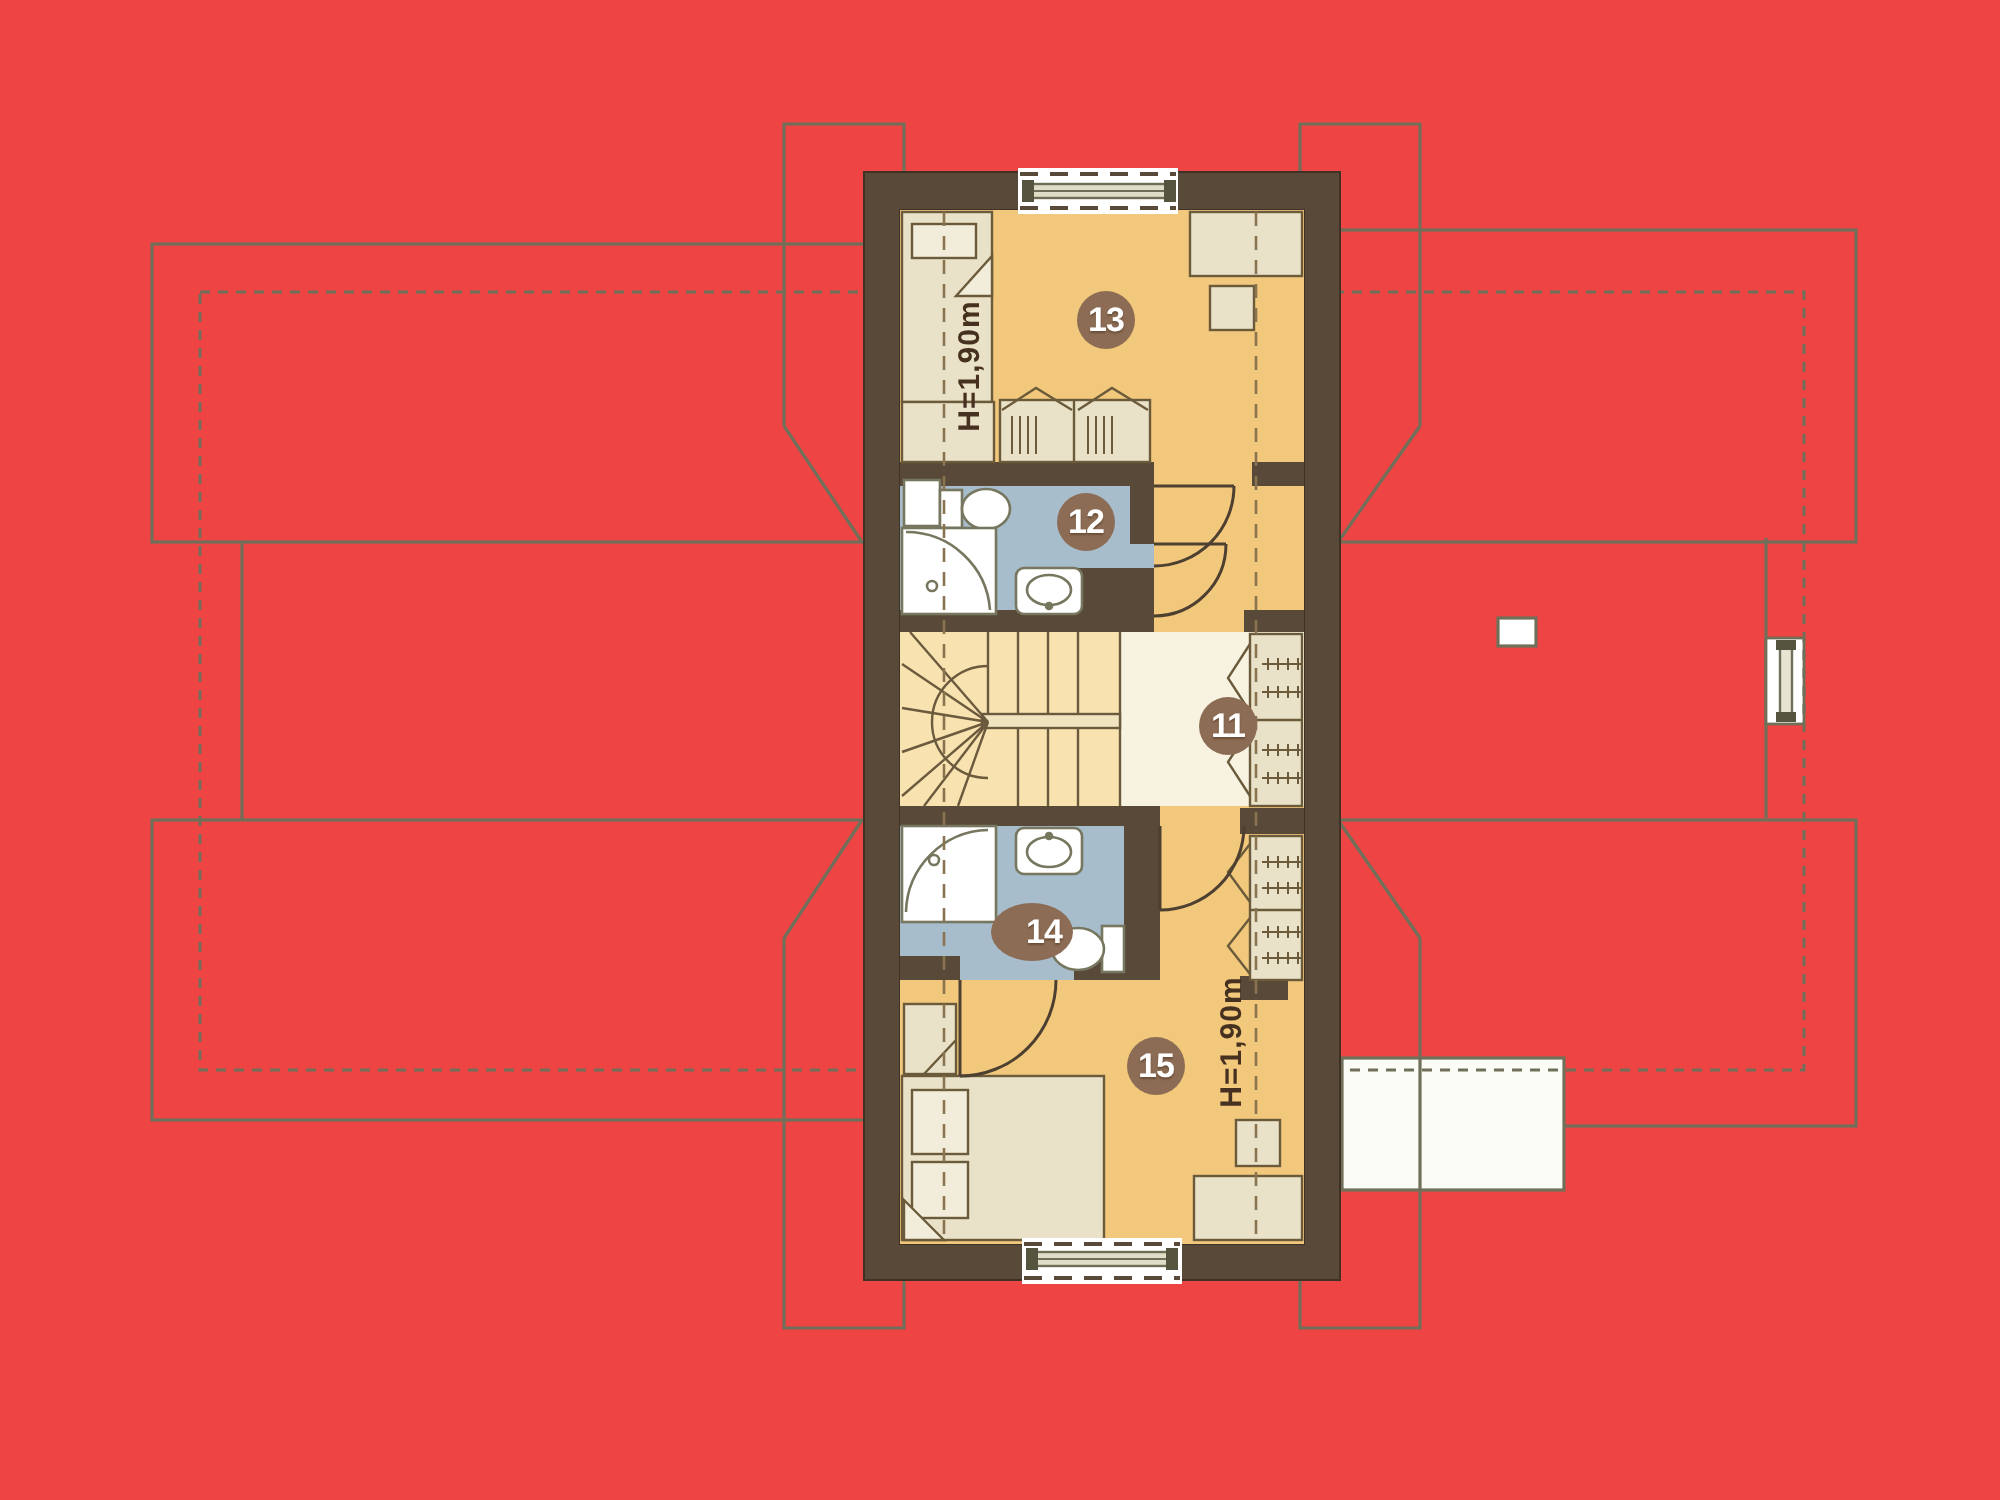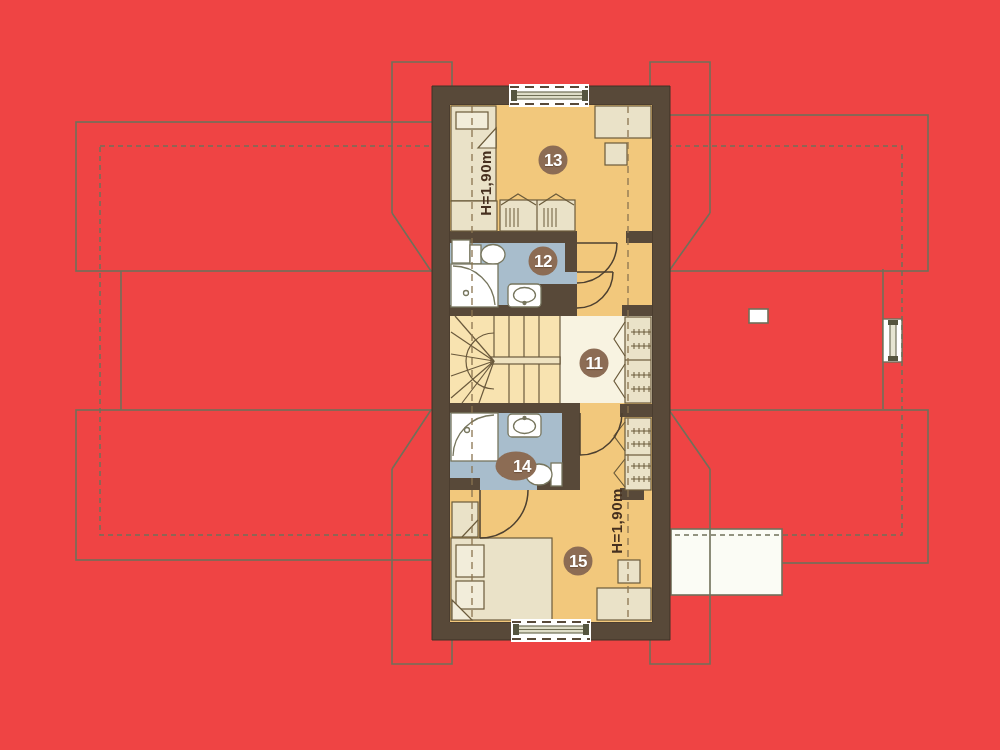--- a/index.html
+++ b/index.html
@@ -271,20 +271,20 @@
     <line x1="512" y1="639" x2="590" y2="639" stroke="#584939" stroke-width="2" stroke-dasharray="9 6"></line>
     <rect x="515" y="626" width="71" height="7" fill="#deddc8" stroke="#6f6e55" stroke-width="1.2"></rect>
     <line x1="515" y1="629.5" x2="586" y2="629.5" stroke="#6f6e55" stroke-width="1"></line>
     <rect x="513" y="624" width="6" height="11" fill="#55553f"></rect>
     <rect x="583" y="624" width="6" height="11" fill="#55553f"></rect>
   </g>
 </svg>
 
   <div class="badge" style="left:553px;top:160px;">13</div>
   <div class="badge" style="left:543px;top:261px;">12</div>
-  <div class="badge" style="left:594px;top:363px;">11</div>
+  <div class="badge" style="left:614px;top:363px;">11</div>
   <div class="badge" style="left:516px;top:466px;padding-left:12px;">14</div>
-  <div class="badge" style="left:578px;top:533px;margin-top:28px;">15</div>
+  <div class="badge" style="left:578px;top:533px;">15</div>
 
   <div class="hlabel" style="left:485px;top:183px;">H=1,90m</div>
   <div class="hlabel" style="left:616px;top:521px;">H=1,90m</div>
 
 </div>
 
 </body></html>

